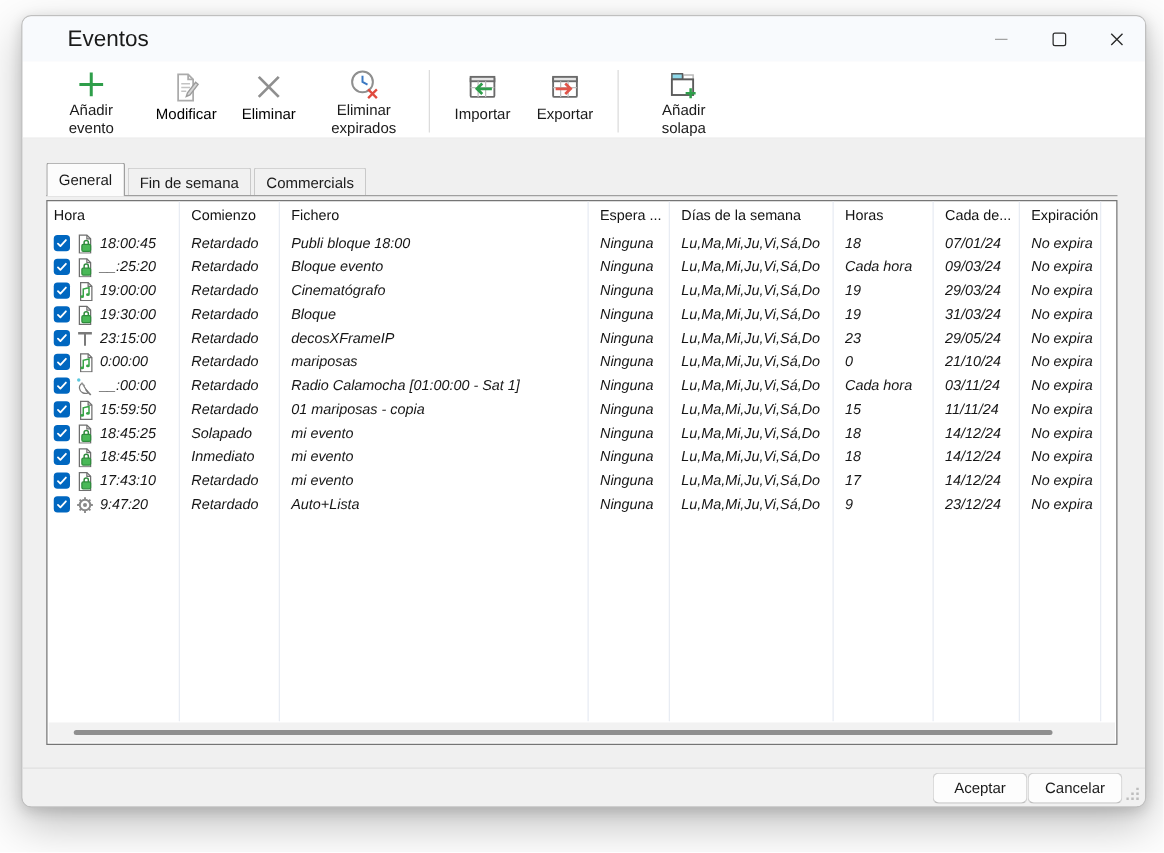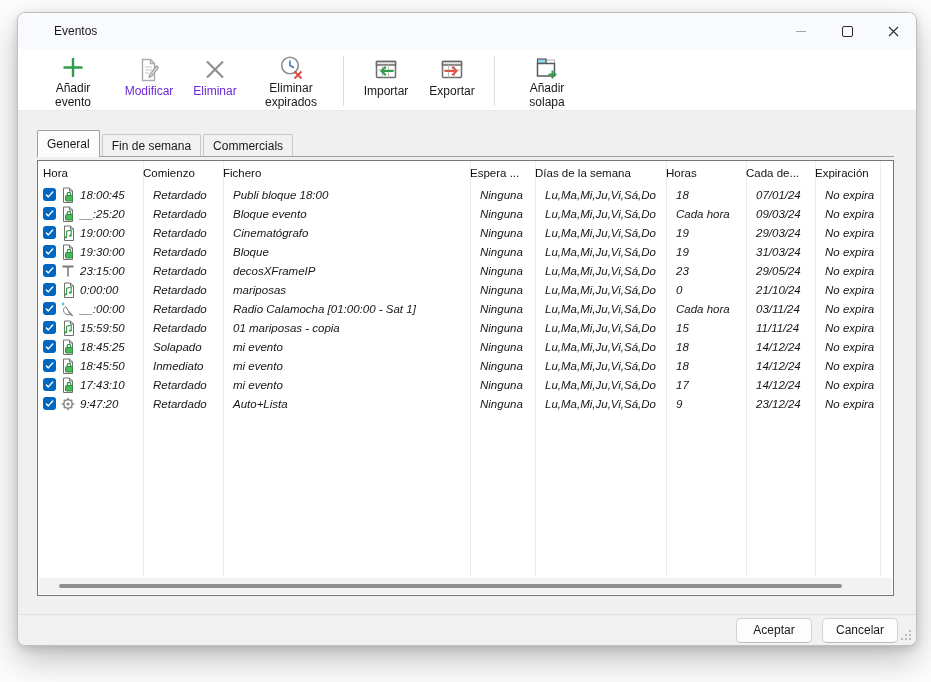--- a/index.html
+++ b/index.html
@@ -2,57 +2,57 @@
 <html><head>
 <meta charset="utf-8">
 <style>
   html,body{margin:0;padding:0;background:#ffffff;}
   .stage{position:relative;width:931px;height:682px;background:#fdfdfd;font-family:"Liberation Sans",sans-serif;overflow:hidden;}
   .window{position:absolute;left:17px;top:12px;width:900px;height:634px;background:#f0f0f0;
           border:1px solid #bfbfbf;border-radius:8px;overflow:hidden;display:flex;flex-direction:column;
           box-shadow:0 14px 34px rgba(0,0,0,.24), 0 3px 10px rgba(0,0,0,.14);box-sizing:border-box;}
   
   .titlebar{height:36px;background:#f8fafd;display:flex;align-items:center;flex:0 0 auto;}
-  .title{padding-left:36px;font-size:12px;color:#1a1a1a;}
+  .title{padding-left:36px;font-size:18px;color:#1a1a1a;}
   .caption{margin-left:auto;display:flex;height:100%;}
   .capbtn{width:46px;height:100%;display:flex;align-items:center;justify-content:center;}
   .minbar{width:10px;height:1px;background:#a3a3a3;}
   .maxbox{width:9px;height:9px;border:1px solid #2b2b2b;border-radius:2px;}
   
   .toolbar{height:62px;background:#ffffff;border-bottom:1px solid #e9e9e9;display:flex;align-items:stretch;
            padding:3px 0 2px 12px;flex:0 0 auto;box-sizing:border-box;}
   .tbtn{display:flex;flex-direction:column;align-items:center;padding:2px 7px;min-width:52px;cursor:default;}
   .tbtn .ticon{height:31px;display:flex;align-items:center;justify-content:center;}
   .tbtn .tlabel{font-size:12px;line-height:1.15;text-align:center;color:#1a1a1a;max-width:72px;}
-  .tbtn.disabled .tlabel{color:#6d28d9;}
+  .tbtn.disabled .tlabel{color:#000000;}
   .tsep{width:1px;background:#dcdcdc;margin:4px 9px 2px 9px;}
   
   .content{flex:1 1 auto;position:relative;background:#f0f0f0;}
   .tabstrip{position:absolute;left:19px;top:19px;width:857px;height:27px;display:flex;align-items:flex-end;
             border-bottom:1px solid #9f9f9f;box-sizing:border-box;}
   .tab{font-size:12px;padding:0 9px;display:flex;align-items:center;color:#1a1a1a;border-radius:2px 2px 0 0;cursor:default;}
   .tab.active{height:26px;background:#fcfcfc;border:1px solid #9f9f9f;border-bottom:none;margin-bottom:-1px;z-index:2;}
   .tab.inactive{height:21px;background:#f1f1f1;border:1px solid #c9c9c9;border-bottom:none;margin-left:2px;}
   .tablewrap{position:absolute;left:19px;top:49px;width:857px;height:436px;background:#ffffff;
              border:1px solid #757575;box-sizing:border-box;overflow:hidden;}
   .colsep{position:absolute;top:0;bottom:18px;width:1px;background:#e8ecf3;}
   .thead{display:flex;height:24px;align-items:center;font-size:11.5px;color:#121212;position:relative;z-index:1;}
-  .hcell{box-sizing:border-box;white-space:nowrap;overflow:hidden;}
+  .hcell{box-sizing:border-box;padding-left:10px;white-space:nowrap;overflow:hidden;}
   .trow{display:flex;height:19px;align-items:center;font-size:11.5px;color:#161616;position:relative;z-index:1;font-style:italic;}
   .cell{box-sizing:border-box;padding-left:10px;white-space:nowrap;overflow:hidden;}
   .c0{width:105px;padding-left:5px;display:flex;align-items:center;gap:4px;}
   .c1{width:80px;} .c2{width:247px;} .c3{width:65px;} .c4{width:131px;}
   .c5{width:80px;} .c6{width:69px;} .c7{width:65px;}
   .cb{width:13px;height:13px;background:#0067c0;border-radius:3px;display:flex;align-items:center;justify-content:center;flex:0 0 auto;}
   .ricon{width:16px;height:16px;flex:0 0 auto;display:flex;align-items:center;justify-content:center;}
   .hsb{position:absolute;left:1px;right:1px;bottom:1px;height:16px;background:#f2f2f2;z-index:2;}
   .hsb-thumb{position:absolute;left:20px;top:6px;width:783px;height:4px;background:#8f8f8f;border-radius:2px;}
   
   .footer{height:31px;flex:0 0 auto;border-top:1px solid #e0e0e0;background:#f1f1f1;display:flex;align-items:center;
-          justify-content:flex-end;gap:10px;padding-right:18px;box-sizing:border-box;position:relative;}
+          justify-content:flex-end;padding-right:18px;box-sizing:border-box;position:relative;}
   .btn{width:74px;height:23px;background:#fdfdfd;border:1px solid #d2d2d2;border-bottom-color:#bdbdbd;border-radius:5px;
        font-size:12px;display:flex;align-items:center;justify-content:center;color:#1a1a1a;cursor:default;}
   .grip{position:absolute;right:4px;bottom:4px;}
 </style>
 </head>
 <body>
 
 <div class="stage">
   <div class="window">
 

